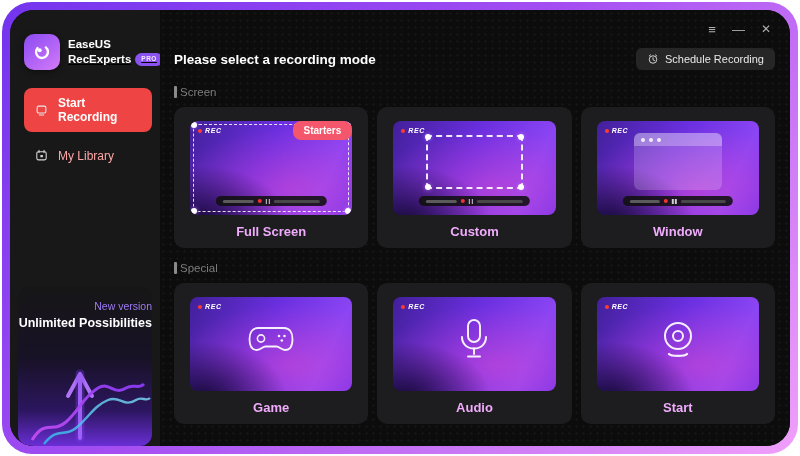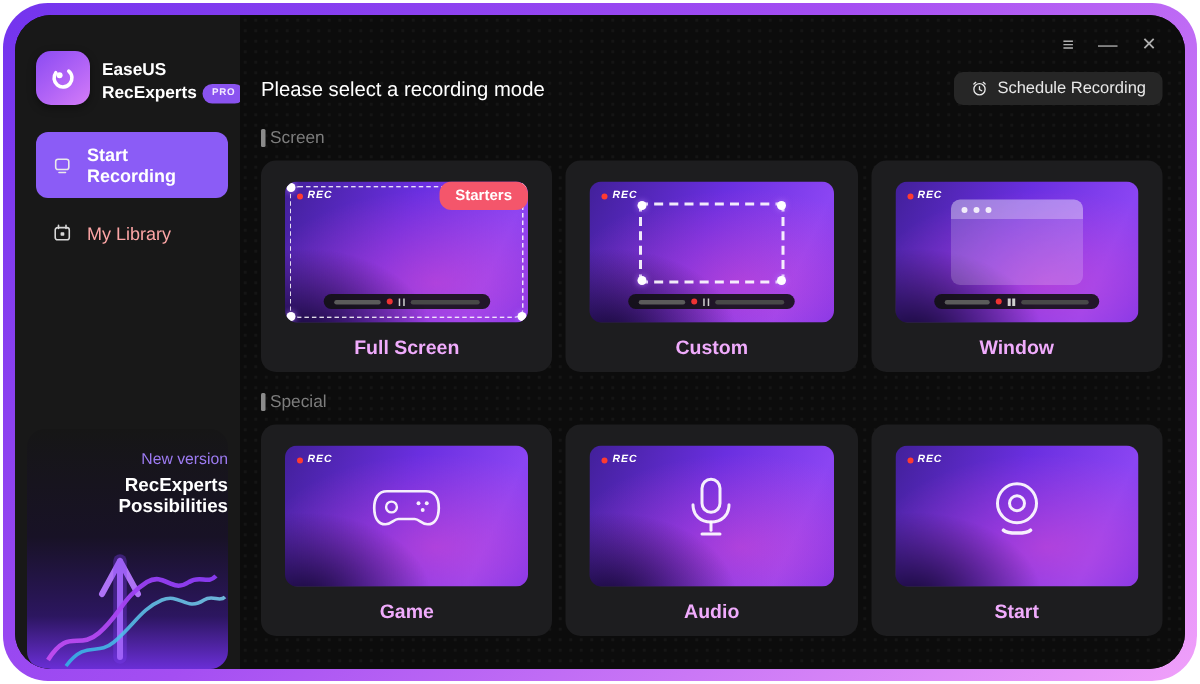--- a/index.html
+++ b/index.html
@@ -7,52 +7,52 @@
   #stage { position:relative; width:800px; height:456px; background:#ffffff; }
 
   
   .frame-glow { position:absolute; inset:2px; border-radius:30px;
     background:linear-gradient(135deg,#7334ee 0%, #a44ef2 45%, #f0a0fa 100%); }
   .window { position:absolute; inset:10px; border-radius:24px; background:#0c0c0c;
     overflow:hidden; display:flex; }
 
   
   .sidebar { width:150px; background:#181818; flex-shrink:0; position:relative; padding:24px 8px 0 14px; }
-  .brand { display:flex; align-items:flex-end; gap:8px; margin-bottom:18px; }
+  .brand { display:flex; align-items:center; gap:8px; margin-bottom:18px;text-decoration:underline; }
   .logo-tile { width:36px; height:36px; border-radius:10px; flex-shrink:0;
     background:linear-gradient(140deg,#8b4bf2 0%, #b264f6 55%, #d47cf8 100%);
     display:flex; align-items:center; justify-content:center; box-shadow:0 2px 6px rgba(0,0,0,.4); }
   .brand-text { font-size:11.5px; font-weight:bold; color:#fff; line-height:1.3; }
   .brand-line2 { display:flex; align-items:center; gap:4px; }
   .pro-badge { background:#8a53f0; color:#f3e9ff; font-size:6.5px; font-weight:bold;
     padding:2px 6px; border-radius:7px; letter-spacing:.5px; }
 
   .side-item { display:flex; align-items:center; gap:9px; padding:8px 10px; border-radius:8px;
     color:#fca5a5; font-size:12px; margin-bottom:8px; cursor:pointer; }
-  .side-item.active { background:#8b5cf6; color:#ffffff; font-weight:bold; }
+  .side-item.active { background:#ef4444; color:#ffffff; font-weight:bold; }
   .side-item svg { flex-shrink:0; }
 
   .promo { position:absolute; left:8px; right:8px; bottom:0; height:160px; border-radius:12px;
     overflow:hidden; text-align:right; padding-top:14px;
     background:linear-gradient(180deg,#161616 0%, #181226 45%, #2c1660 78%, #6a2ed6 100%); }
   .promo-eyebrow { color:#9d7bf2; font-size:10.5px; margin-bottom:4px; }
   .promo-title { color:#ffffff; font-size:12.5px; font-weight:bold; }
   .promo-art { position:absolute; left:0; right:0; bottom:0; height:108px; }
 
   
   .main { flex:1; position:relative; background:#0c0c0c; padding:8px 15px 0 8px;
     background-image:radial-gradient(rgba(255,255,255,.035) 1px, transparent 1.3px);
     background-size:7px 7px; }
 
   .titlebar { display:flex; justify-content:flex-end; align-items:center; gap:16px; height:22px; padding-right:4px; }
   .tb-icon { color:#b0b0b0; font-size:13px; line-height:1; cursor:pointer; }
   .tb-icon.close { font-size:12px; }
 
   .header-row { display:flex; justify-content:space-between; align-items:center; margin:6px 0 0 6px; height:26px; }
-  .page-title { color:#ffffff; font-size:13.5px; font-weight:normal; }
+  .page-title { color:#ffffff; font-size:13.5px; font-weight:bold; }
   .schedule-btn { display:flex; align-items:center; gap:6px; background:#262626; color:#e8e8e8;
     font-size:11px; padding:5px 11px; border-radius:6px; cursor:pointer; }
 
   .section-label { display:flex; align-items:center; gap:3px; color:#7d7d7d; font-size:11.5px;
     margin:14px 0 9px 6px; }
   .section-label .bar { width:3px; height:12px; background:#8a8a8a; border-radius:1px; }
 
   .cards { display:grid; grid-template-columns:repeat(3,1fr); gap:9px; margin-left:6px; }
   .card { background:#1d1d1f; border-radius:10px; height:141px; padding:14px 16px 0; cursor:pointer; }
   .thumb { position:relative; height:94px; border-radius:8px; overflow:hidden;
@@ -135,21 +135,21 @@
         <svg width="15" height="15" viewBox="0 0 24 24" fill="none">
           <rect x="4.5" y="6" width="15" height="13" rx="2.5" stroke="#d8d8d8" stroke-width="1.7"></rect>
           <path d="M8 3.5 L8 7 M16 3.5 L16 7" stroke="#d8d8d8" stroke-width="1.7" stroke-linecap="round"></path>
           <rect x="10.2" y="11" width="4" height="3.6" rx="0.8" fill="#d8d8d8"></rect>
         </svg>
         <span>My Library</span>
       </div>
 
       <div class="promo">
         <div class="promo-eyebrow">New version</div>
-        <div class="promo-title">RecExperts Possibilities</div>
+        <div class="promo-title">Unlimited Possibilities</div>
         <div class="promo-art">
           <svg width="100%" height="100%" viewBox="0 0 134 108" fill="none" preserveAspectRatio="xMidYMax meet">
             <defs>
               <linearGradient id="gw1" x1="0" y1="1" x2="1" y2="0">
                 <stop offset="0" stop-color="#c44df0"></stop>
                   <stop offset="1" stop-color="#8a3bf5"></stop>
               </linearGradient>
               <linearGradient id="gw2" x1="0" y1="1" x2="1" y2="0">
                 <stop offset="0" stop-color="#2fb9e8"></stop>
                   <stop offset="1" stop-color="#7ad0f0"></stop>

